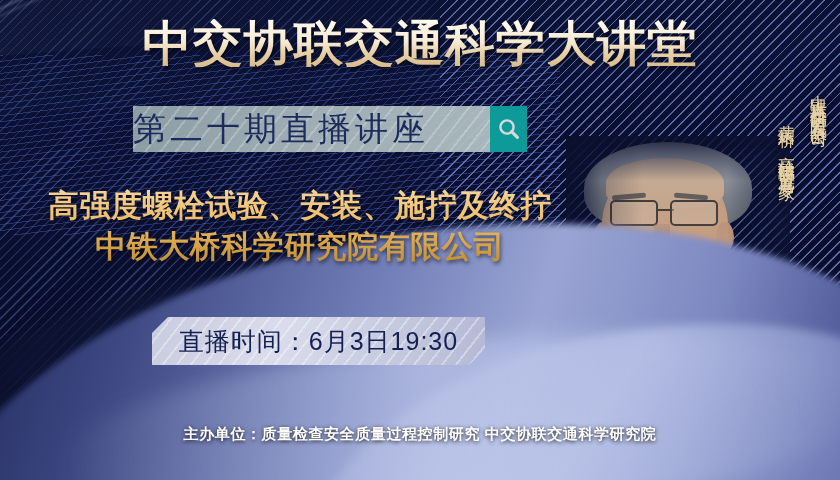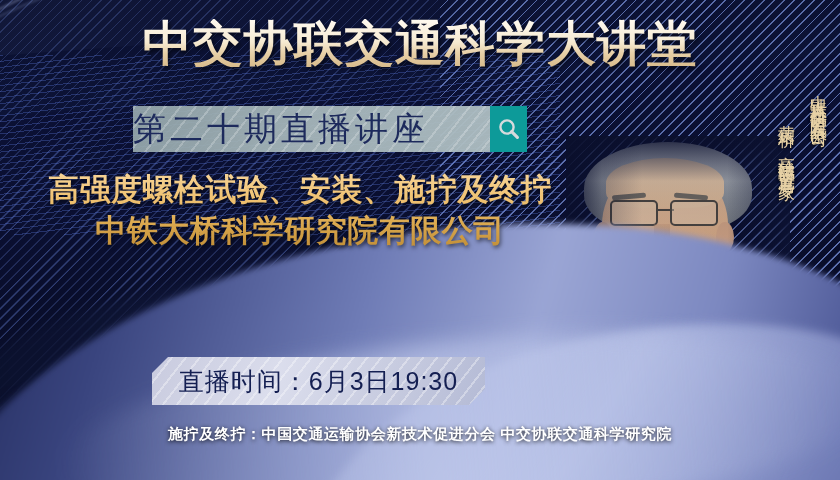--- a/index.html
+++ b/index.html
@@ -143,31 +143,31 @@
     background:linear-gradient(100deg,rgba(150,168,172,.92) 0%,rgba(166,182,186,.95) 45%,rgba(176,192,196,.95) 100%);
     display:flex;align-items:center;overflow:hidden;}
   .sub-bar .shine{position:absolute;inset:0;
     background:repeating-linear-gradient(-52deg,rgba(255,255,255,.22) 0px,rgba(255,255,255,.22) 2px,rgba(255,255,255,0) 2px,rgba(255,255,255,0) 12px);}
   .sub-text{position:relative;flex:1;text-align:left;font-size:33px;letter-spacing:4px;
     color:#1d2a5c;font-weight:500;padding-right:18px;}
   .search-box{position:absolute;right:0;top:0;width:37px;height:46px;background:#0d9a99;
     display:flex;align-items:center;justify-content:center;}
   .search-box svg{display:block;}
 
-  .topic{position:absolute;left:0;top:170px;width:600px;text-align:center;
+  .topic{position:absolute;left:0;top:186px;width:600px;text-align:center;
     font-size:31px;font-weight:bold;line-height:1.32;letter-spacing:.5px;
     background:linear-gradient(180deg,#f7d59a 0%,#f0c272 35%,#dba94f 65%,#bd8a33 100%);
     -webkit-background-clip:text;background-clip:text;color:transparent;
     filter:drop-shadow(1px 2px 2px rgba(0,0,0,.6));}
   .topic span{display:block;}
 
   .time-pill{position:absolute;left:152px;top:317px;width:333px;height:48px;
     background:linear-gradient(110deg,rgba(206,208,226,.96) 0%,rgba(222,224,238,.97) 38%,rgba(198,202,222,.95) 75%,rgba(180,186,212,.92) 100%);
     clip-path:polygon(16px 0,100% 0,100% calc(100% - 16px),calc(100% - 16px) 100%,0 100%,0 16px);
-    display:flex;align-items:center;justify-content:center;overflow:hidden;margin-top:40px;}
+    display:flex;align-items:center;justify-content:center;overflow:hidden;}
   .time-pill .shine{position:absolute;inset:0;
     background:repeating-linear-gradient(-52deg,rgba(255,255,255,.35) 0px,rgba(255,255,255,.35) 2px,rgba(255,255,255,0) 2px,rgba(255,255,255,0) 11px);}
   .time-text{position:relative;font-size:25px;color:#141f52;letter-spacing:1px;font-weight:500;}
 
   .vtext{position:absolute;writing-mode:vertical-rl;text-orientation:upright;
     color:#e8d2a6;font-size:17px;letter-spacing:3px;line-height:1.15;
     text-shadow:0 1px 3px rgba(0,0,0,.7);}
   .vtext.org{right:12px;top:82px;}
   .vtext.name{right:44px;top:112px;}
 
@@ -251,15 +251,15 @@
   </div>
 
   <div class="time-pill">
     <div class="shine"></div>
     <div class="time-text">直播时间：6月3日19:30</div>
   </div>
 
   <div class="vtext org">中铁大桥科学研究院有限公司</div>
   <div class="vtext name">黄绍桥  高栓试验研究首席专家</div>
 
-  <div class="footer">施拧及终拧：中国交通运输协会新技术促进分会    中交协联交通科学研究院</div>
+  <div class="footer">主办单位：质量检查安全质量过程控制研究    中交协联交通科学研究院</div>
 
 </div>
 
 </body></html>

